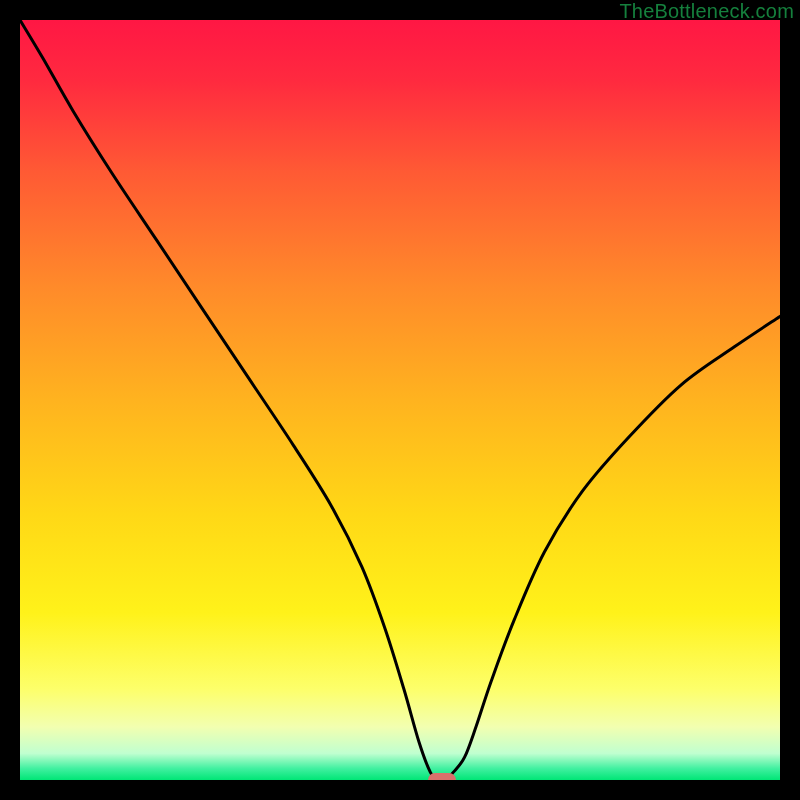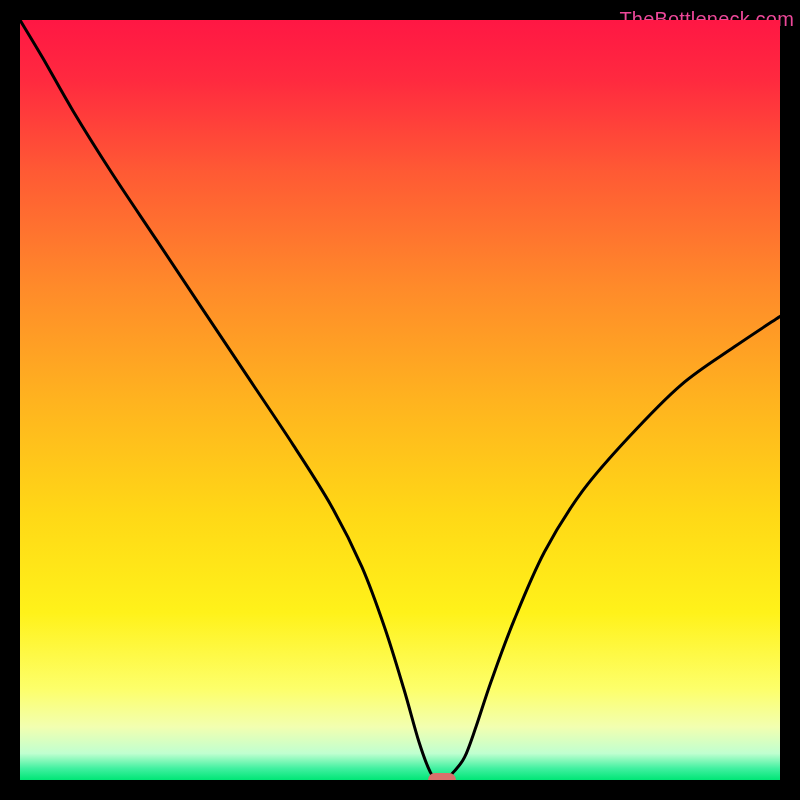--- a/index.html
+++ b/index.html
@@ -35,23 +35,23 @@
   }
   .marker {
     position: absolute;
     width: 28px;
     height: 14px;
     border-radius: 7px;
     transform: translate(-50%, -50%);
   }
   .watermark {
     position: absolute;
-    top: 8px;
+    top: 0px;
     right: 6px;
-    color: #ec4899;
+    color: #15803d;
     font-size: 20px;
     font-weight: 500;
     letter-spacing: 0.2px;
   }
 </style>
 </head>
 <body>
 
 <div class="frame">
 

